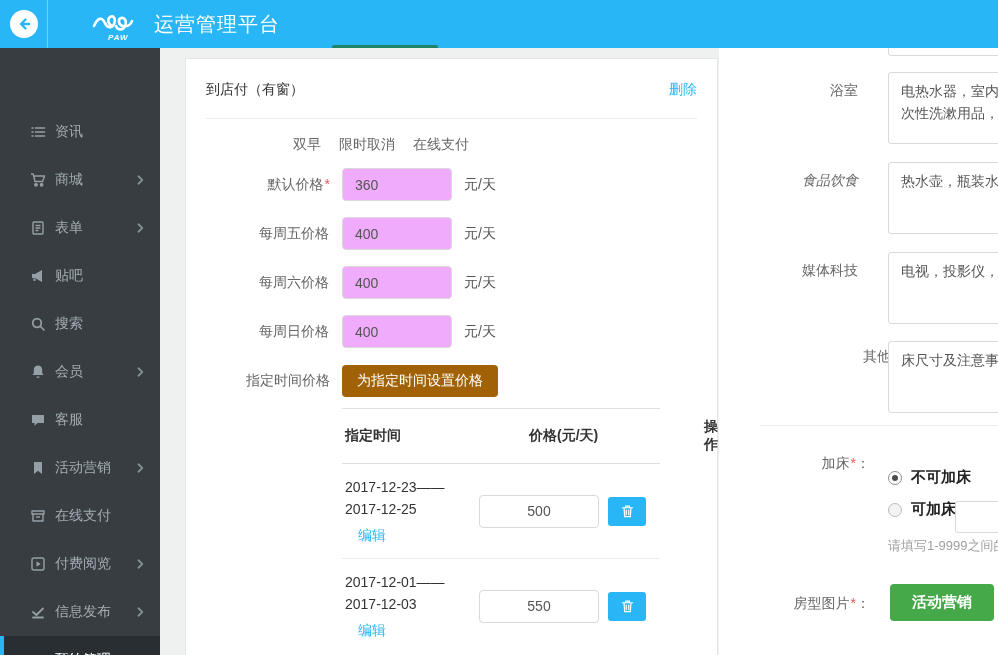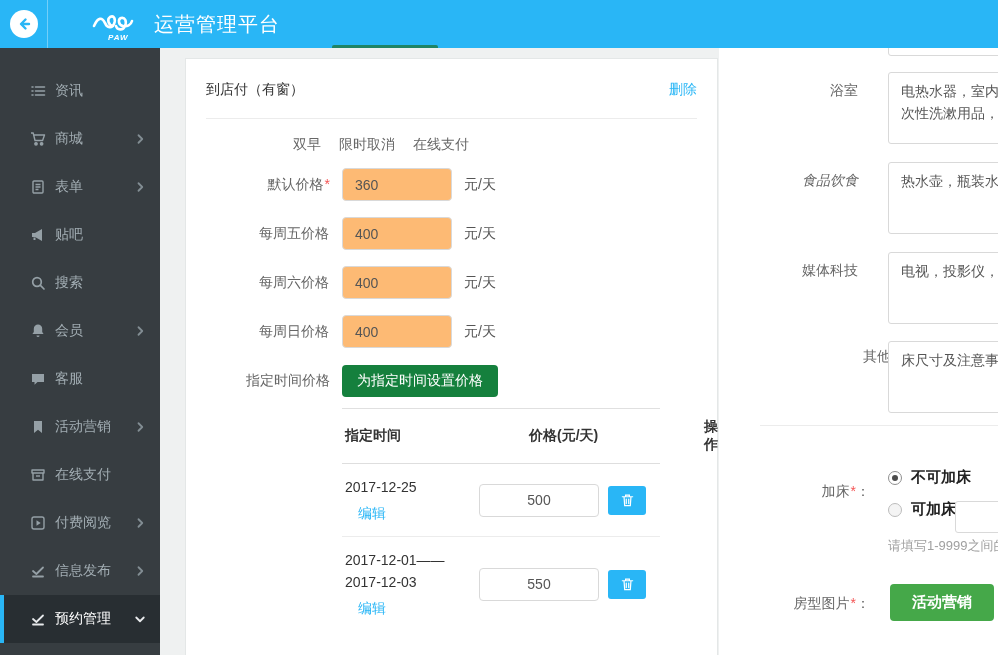--- a/index.html
+++ b/index.html
@@ -10,21 +10,21 @@
   .topbar { position:absolute; left:0; top:0; width:998px; height:48px; background:#29b6f6; z-index:30; display:flex; align-items:center; }
   .back-btn { width:48px; height:48px; display:flex; align-items:center; justify-content:center; border-right:1px solid rgba(255,255,255,.35); cursor:pointer; }
   .back-circ { width:28px; height:28px; border-radius:50%; background:#fff; display:flex; align-items:center; justify-content:center; }
   .brand { display:flex; align-items:center; margin-left:44px; }
   .brand-swirl { position:relative; width:56px; height:36px; }
   .brand-sub { position:absolute; left:16px; bottom:0; color:#fff; font-size:8px; font-style:italic; letter-spacing:1px; font-weight:bold; }
   .brand-title { color:#fff; font-size:20px; margin-left:6px; letter-spacing:1px; }
   .teal-sliver { position:absolute; left:332px; top:45px; width:106px; height:3px; background:#1f8465; border-radius:2px 2px 0 0; }
 
   
-  .sidebar { position:absolute; left:0; top:48px; width:160px; height:607px; background:#373d41; padding-top:19px; z-index:20; }
+  .sidebar { position:absolute; left:0; top:48px; width:160px; height:607px; background:#373d41; padding-top:60px; z-index:20; }
   .s-item { height:48px; display:flex; align-items:center; padding:0 14px 0 30px; color:#a2adb3; font-size:14px; cursor:pointer; }
   .s-item .icon { width:16px; height:16px; margin-right:9px; display:flex; align-items:center; justify-content:center; color:#95a0a6; flex:none; }
   .s-item .lbl { flex:1; white-space:nowrap; }
   .s-item .chev { width:12px; height:12px; color:#828d93; display:flex; flex:none; }
   .s-item.active { background:#282e32; color:#fff; border-left:4px solid #29b6f6; padding-left:26px; }
   .s-item.active .icon, .s-item.active .chev { color:#e8eaec; }
 
   
   .content { position:absolute; left:160px; top:48px; width:838px; height:607px; background:#eff1f1; overflow:hidden; }
 
@@ -35,23 +35,23 @@
   .card-main { position:absolute; left:25px; top:10px; width:533px; height:680px; background:#fff; border:1px solid #e4e7e7; padding:22px 20px 0 20px; z-index:2; }
   .card-head { display:flex; justify-content:space-between; align-items:center; }
   .card-title { font-size:14px; color:#333; }
   .delete-link { font-size:14px; color:#29b6f6; text-decoration:none; cursor:pointer; }
   .card-divider { border-bottom:1px solid #ececec; margin-top:19px; }
   .tags-row { margin:17px 0 0 87px; display:flex; gap:18px; font-size:14px; color:#666; }
   .form-row { display:flex; align-items:center; margin-top:16px; height:33px; }
   .form-row.first { margin-top:14px; }
   .f-label { width:124px; text-align:right; font-size:14px; color:#666; flex:none; }
   .req { color:#f45454; margin-left:1px; }
-  .f-input { margin-left:12px; width:110px; height:33px; border:1px solid #d9d9d9; border-radius:4px; padding:0 12px; font-size:14px; color:#555; background:#fdba74; font-family:"Liberation Sans", sans-serif; }
+  .f-input { margin-left:12px; width:110px; height:33px; border:1px solid #d9d9d9; border-radius:4px; padding:0 12px; font-size:14px; color:#555; background:#f0abfc; font-family:"Liberation Sans", sans-serif; }
   .f-suffix { margin-left:12px; font-size:14px; color:#555; }
-  .btn-orange { margin-left:12px; height:32px; padding:0 15px; background:#15803d; border:none; border-radius:4px; color:#fff; font-size:14px; cursor:pointer; font-family:"Liberation Sans", sans-serif; }
+  .btn-orange { margin-left:12px; height:32px; padding:0 15px; background:#a16207; border:none; border-radius:4px; color:#fff; font-size:14px; cursor:pointer; font-family:"Liberation Sans", sans-serif; }
 
   
   .price-table { margin:11px 0 0 136px; width:318px; }
   .pt-head { display:flex; align-items:center; border-top:1px solid #e0e0e0; border-bottom:1px solid #dedede; padding:9px 0; font-size:14px; color:#333; font-weight:bold;gap:48px; }
   .pt-c1 { width:136px; padding-left:3px; flex:none; }
   .pt-c2 { width:130px; padding-left:3px; flex:none; }
   .pt-c3 { flex:1; }
   .pt-row { display:flex; align-items:center; padding:12px 0; }
   .pt-row.sep { border-bottom:1px solid #ececec; }
   .date-cell { font-size:14px; color:#333; line-height:22px; }
@@ -308,20 +308,21 @@
 
       <div class="price-table">
         <div class="pt-head">
           <span class="pt-c1">指定时间</span>
           <span class="pt-c2">价格(元/天)</span>
           <span class="pt-c3">操作</span>
         </div>
 
         <div class="pt-row sep">
           <div class="pt-c1 date-cell">
+            <div>2017-12-23——</div>
             <div>2017-12-25</div>
             <a class="edit-link">编辑</a>
           </div>
           <div class="pt-c2">
             <input class="pt-input" type="text" value="500" style="">
           </div>
           <div class="pt-c3">
             <button class="btn-trash">
               <svg width="15" height="15" viewBox="0 0 16 16" fill="none" stroke="#fff" stroke-width="1.3" stroke-linecap="round">
                   <path d="M2.5 4h11M6 4V2.3h4V4M4.3 4l.7 9.5h6l.7-9.5M6.7 6.5v4.8M9.3 6.5v4.8"></path>
@@ -360,21 +361,21 @@
     <textarea class="rp-textarea" style="top: 114px;">热水壶，瓶装水</textarea>
 
     <span class="rp-label" style="left:578px; top:214px;">媒体科技</span>
     <textarea class="rp-textarea" style="top: 204px;">电视，投影仪，</textarea>
 
     <span class="rp-label" style="left:611px; top:300px;">其他</span>
     <textarea class="rp-textarea" style="top: 293px;">床尺寸及注意事</textarea>
 
     <div class="rp-divider"></div>
 
-    <span class="xlabel" style="left:580px; top:435px; width:130px;">
+    <span class="xlabel" style="left:580px; top:407px; width:130px;">
       <span>加床</span><span class="req">*</span><span>：</span>
     </span>
 
     <div class="radio-row" style="left:728px; top:420px;">
       <span class="radio sel"></span>
       <span class="radio-lbl">不可加床</span>
     </div>
 
     <div class="radio-row" style="left:728px; top:452px;">
       <span class="radio unsel"></span>

